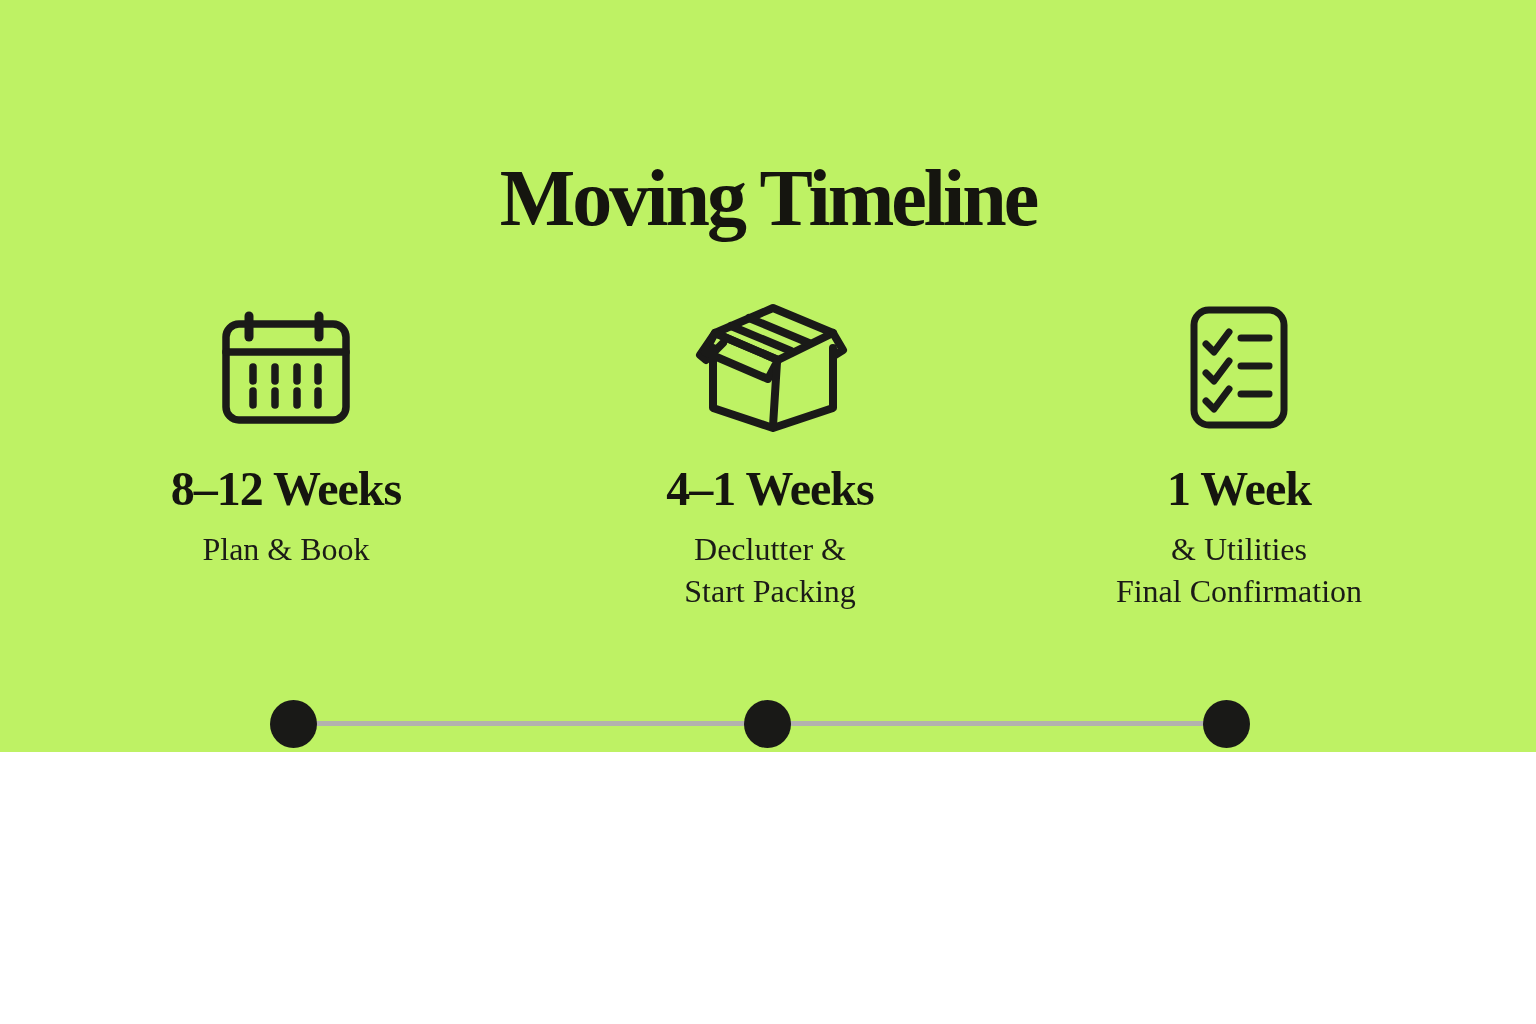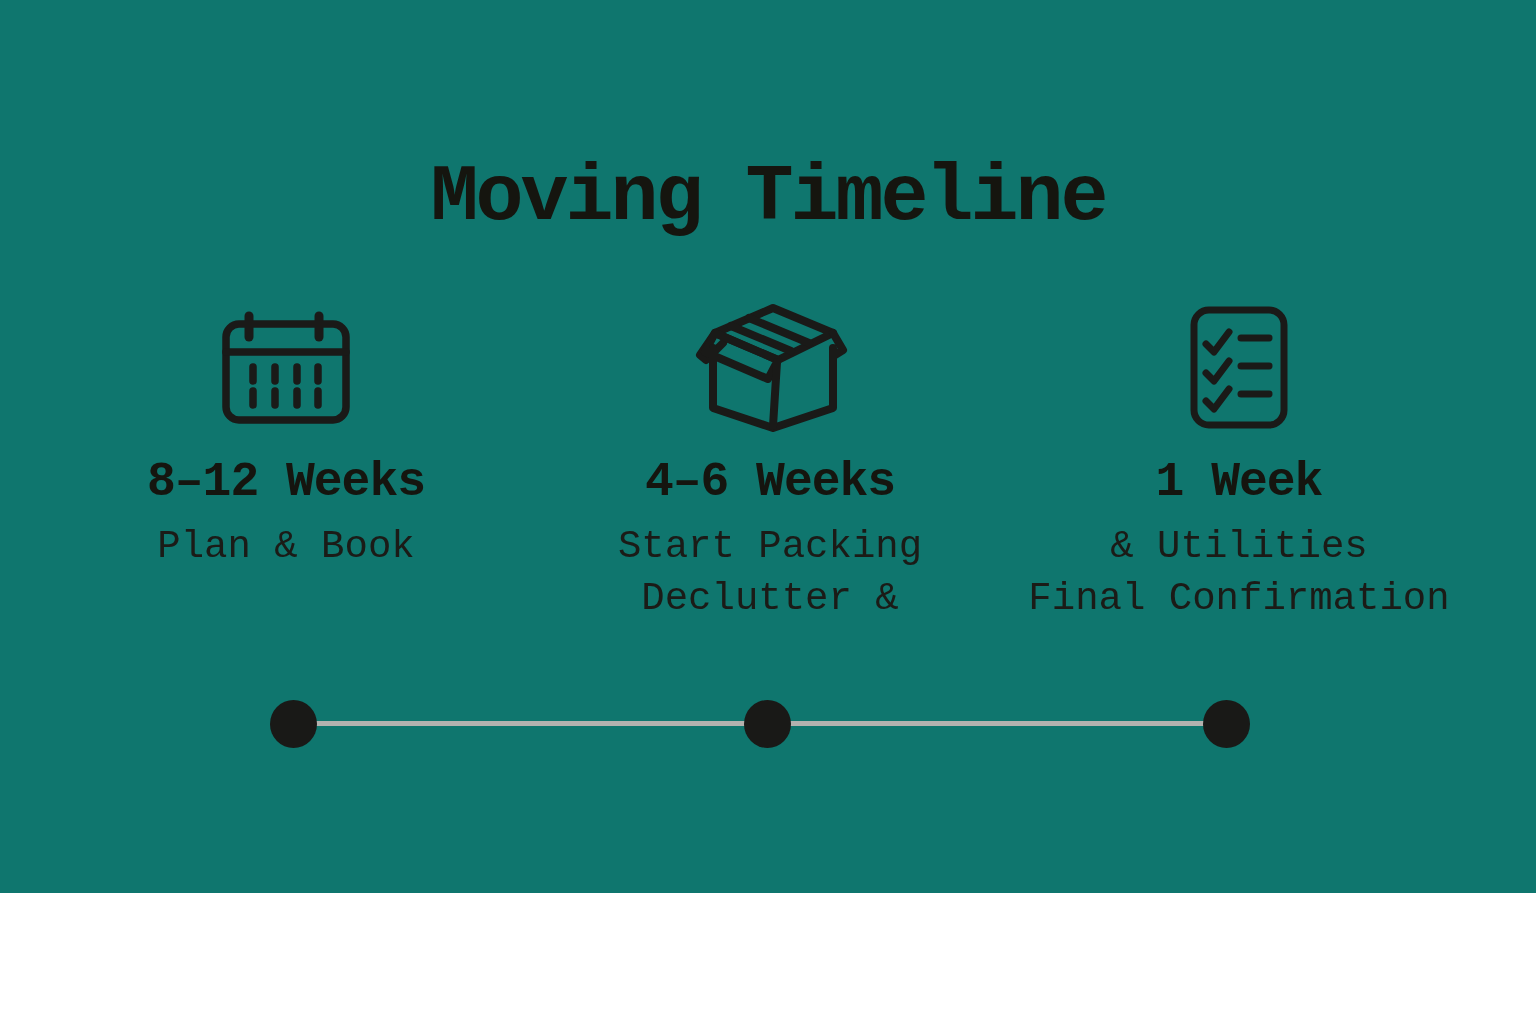--- a/index.html
+++ b/index.html
@@ -1,35 +1,35 @@
 <!DOCTYPE html>
 <html><head>
 <meta charset="utf-8">
 <style>
   html,body{margin:0;padding:0;}
   .canvas{
-    position:relative; width:1536px; height:893px; overflow:hidden;
-    background:#0f766e; color:#191915;
-    font-family:Liberation Mono, monospace;
+    position:relative; width:1536px; height:752px; overflow:hidden;
+    background:#bef264; color:#191915;
+    font-family:Liberation Serif, serif;
   }
   .title{
     position:absolute; top:104px; left:0; width:100%;
     text-align:center; font-size:80px; font-weight:700;
     letter-spacing:-3px; line-height:1; color:#15150f;
   }
   .step{ position:absolute; top:300px; width:440px; text-align:center; }
   .step-0{ left:66px; }
   .step-1{ left:550px; }
   .step-2{ left:1019px; }
   .icon-box{ height:135px; display:flex; align-items:center; justify-content:center; }
   .timeframe{
-    margin-top:20px; font-size:48px; font-weight:700;
+    margin-top:26px; font-size:48px; font-weight:700;
     letter-spacing:-1px; line-height:1.15; color:#15150f;
   }
-  .task{ margin-top:12px; font-size:39px; font-weight:400; line-height:1.32; color:#1b1b17; }
+  .task{ margin-top:12px; font-size:32px; font-weight:400; line-height:1.32; color:#1b1b17; }
   .task span{ display:block; }
   .tl-line{
     position:absolute; left:294px; top:721px; width:933px; height:5px;
     background:#b3b2af; border-radius:3px;
   }
   .tl-dot{
     position:absolute; top:700px; width:47px; height:48px;
     border-radius:50%; background:#191917;
   }
   .dot-0{ left:270px; }
@@ -73,24 +73,24 @@
         <path d="M83,10 L143,35 L88,62 L25,35 Z"></path>
         <path d="M59,20 L119,45"></path>
         <path d="M41,28 L101,53"></path>
         <path d="M143,35 L153,52 L145,57"></path>
         <path d="M25,35 L10,57 L16,62 L33,45"></path>
         <path d="M25,35 L88,62 L78,81 L15,54 Z"></path>
         <path d="M23,50 L23,110 L83,130 L143,110 L143,50"></path>
         <path d="M87,64 L83,128"></path>
       </svg>
     </div>
-    <div class="timeframe">4–6 Weeks</div>
+    <div class="timeframe">4–1 Weeks</div>
     <div class="task">
+      <span>Declutter &amp;</span>
       <span>Start Packing</span>
-      <span>Declutter &amp;</span>
     </div>
   </div>
 
   <div class="step step-2">
     <div class="icon-box">
       <svg width="100" height="125" viewBox="0 0 100 125" fill="none" stroke="#1a1a18" stroke-width="7" stroke-linecap="round" stroke-linejoin="round">
         <rect x="5" y="5" width="90" height="115" rx="15"></rect>
         <path d="M17,39 L25,47 L40,27"></path>
         <path d="M17,68 L25,76 L40,56"></path>
         <path d="M17,96 L25,104 L40,84"></path>

